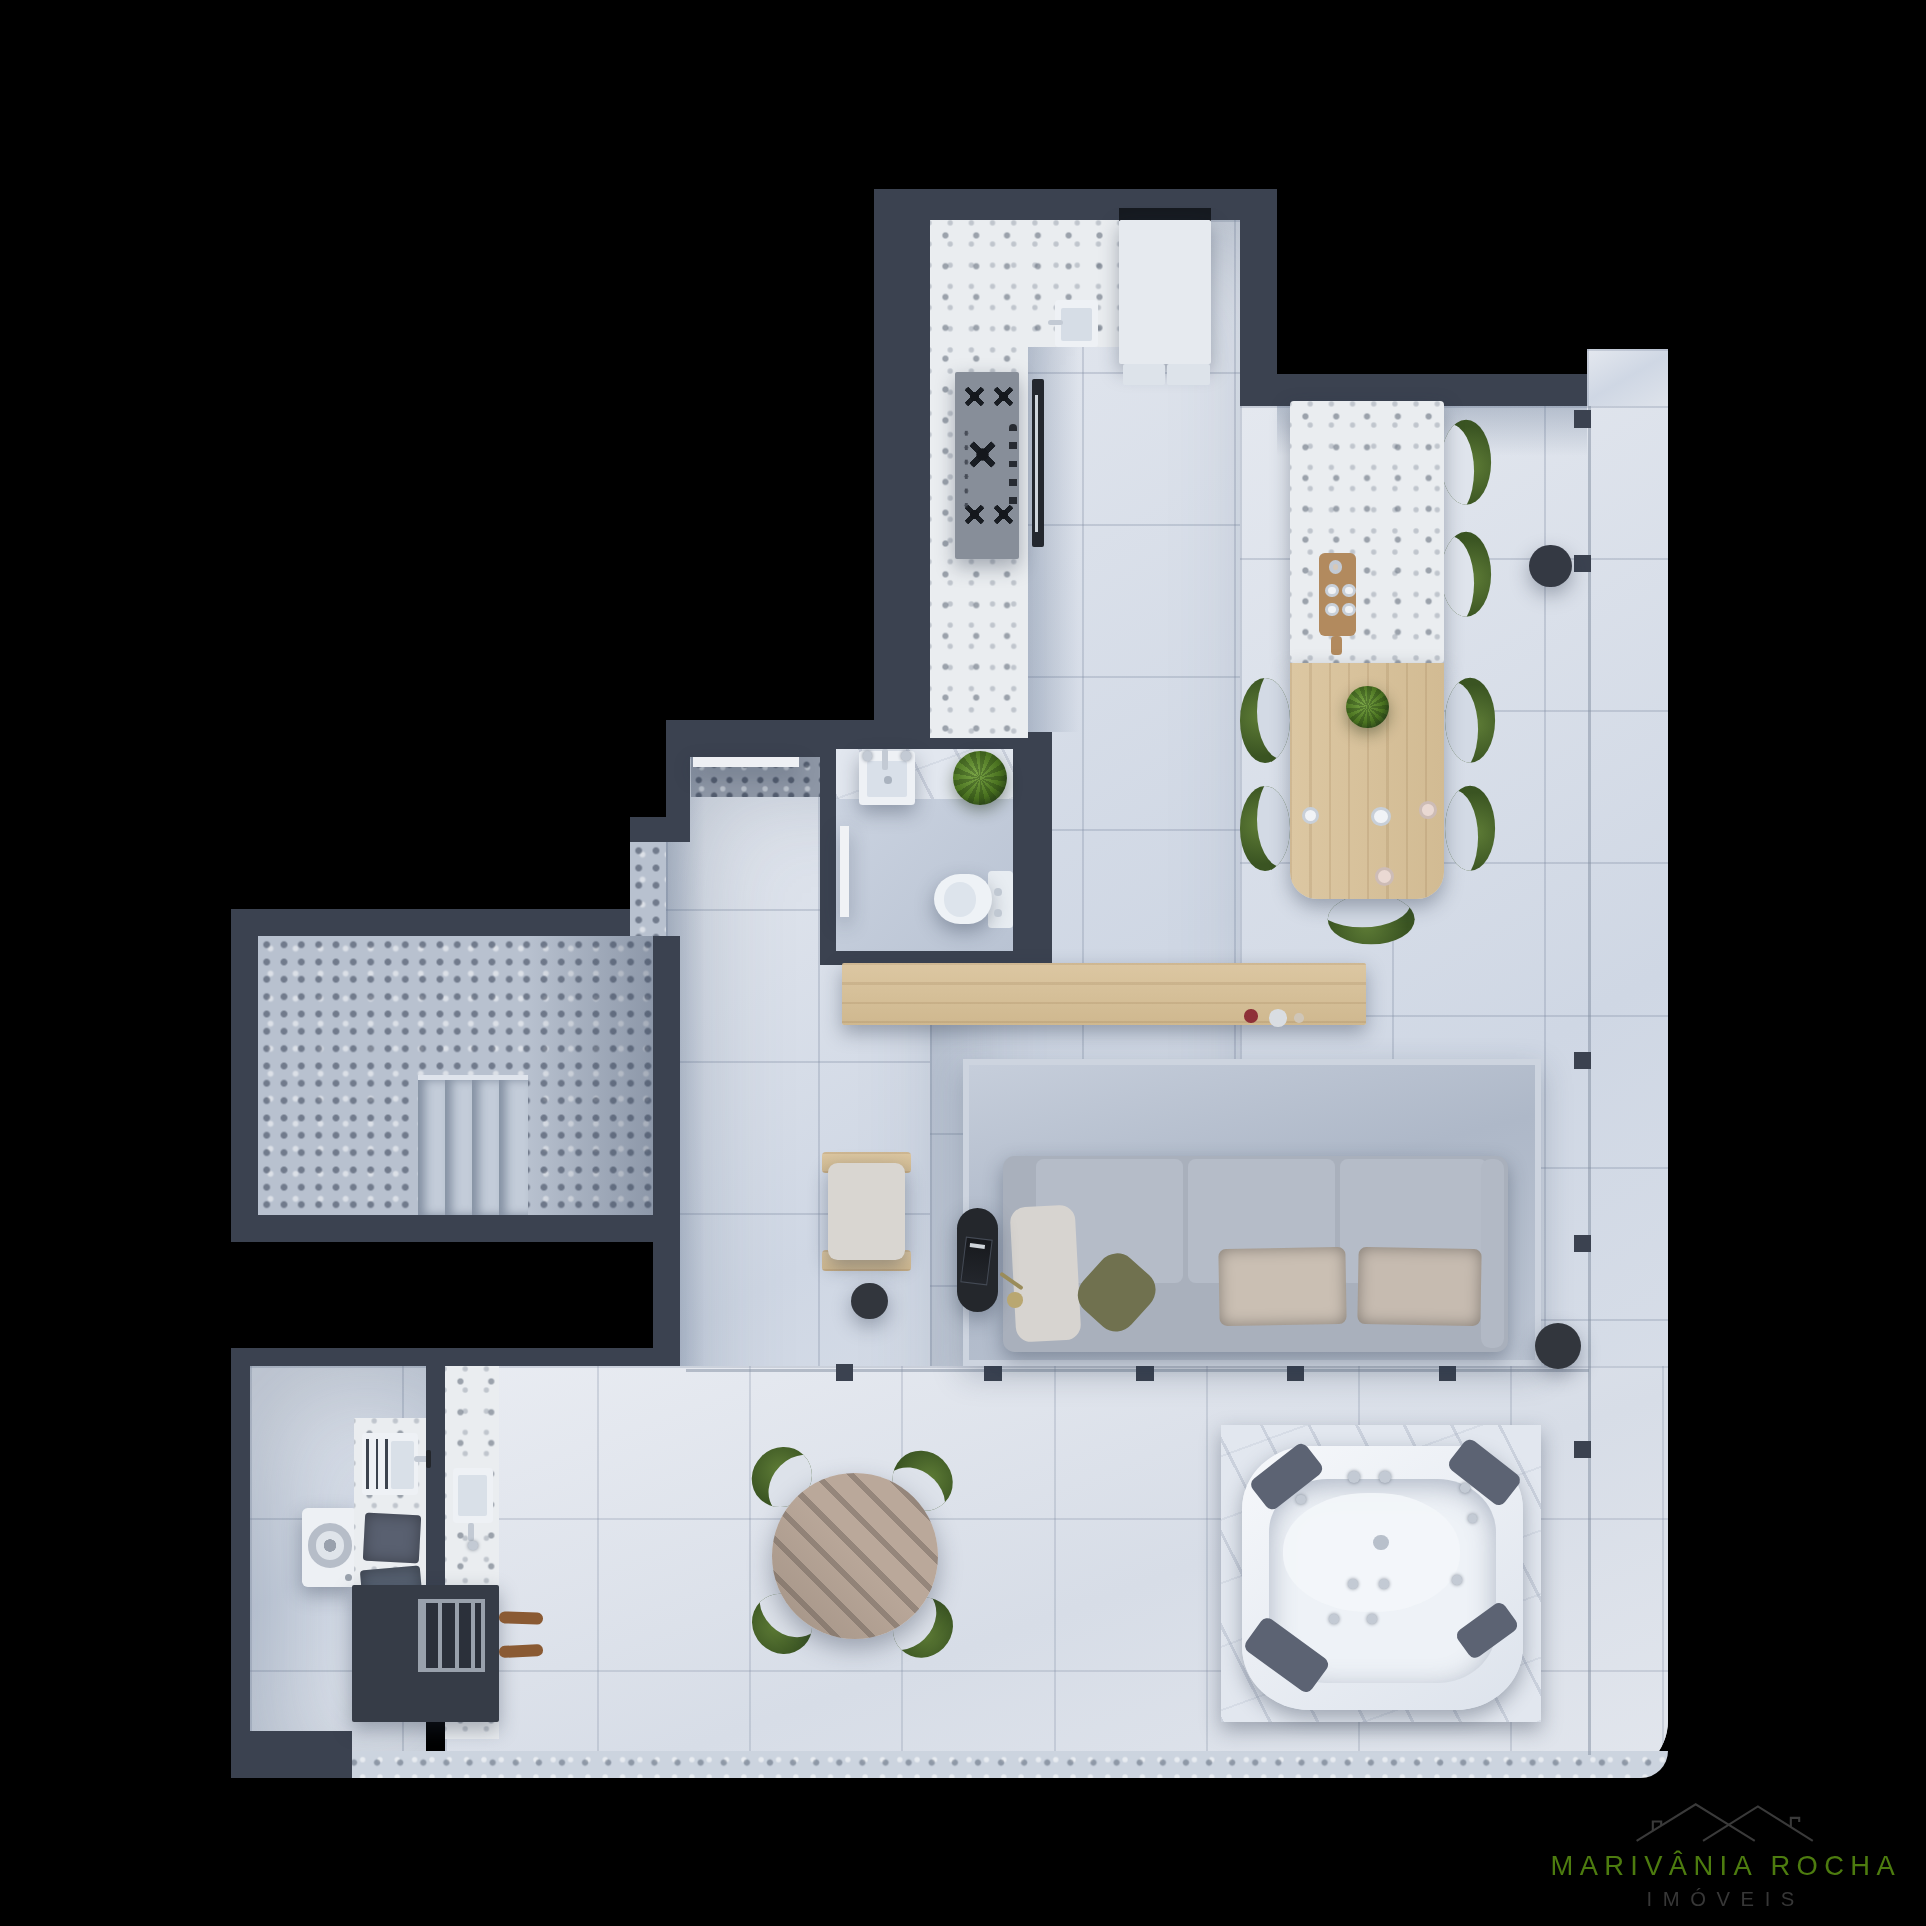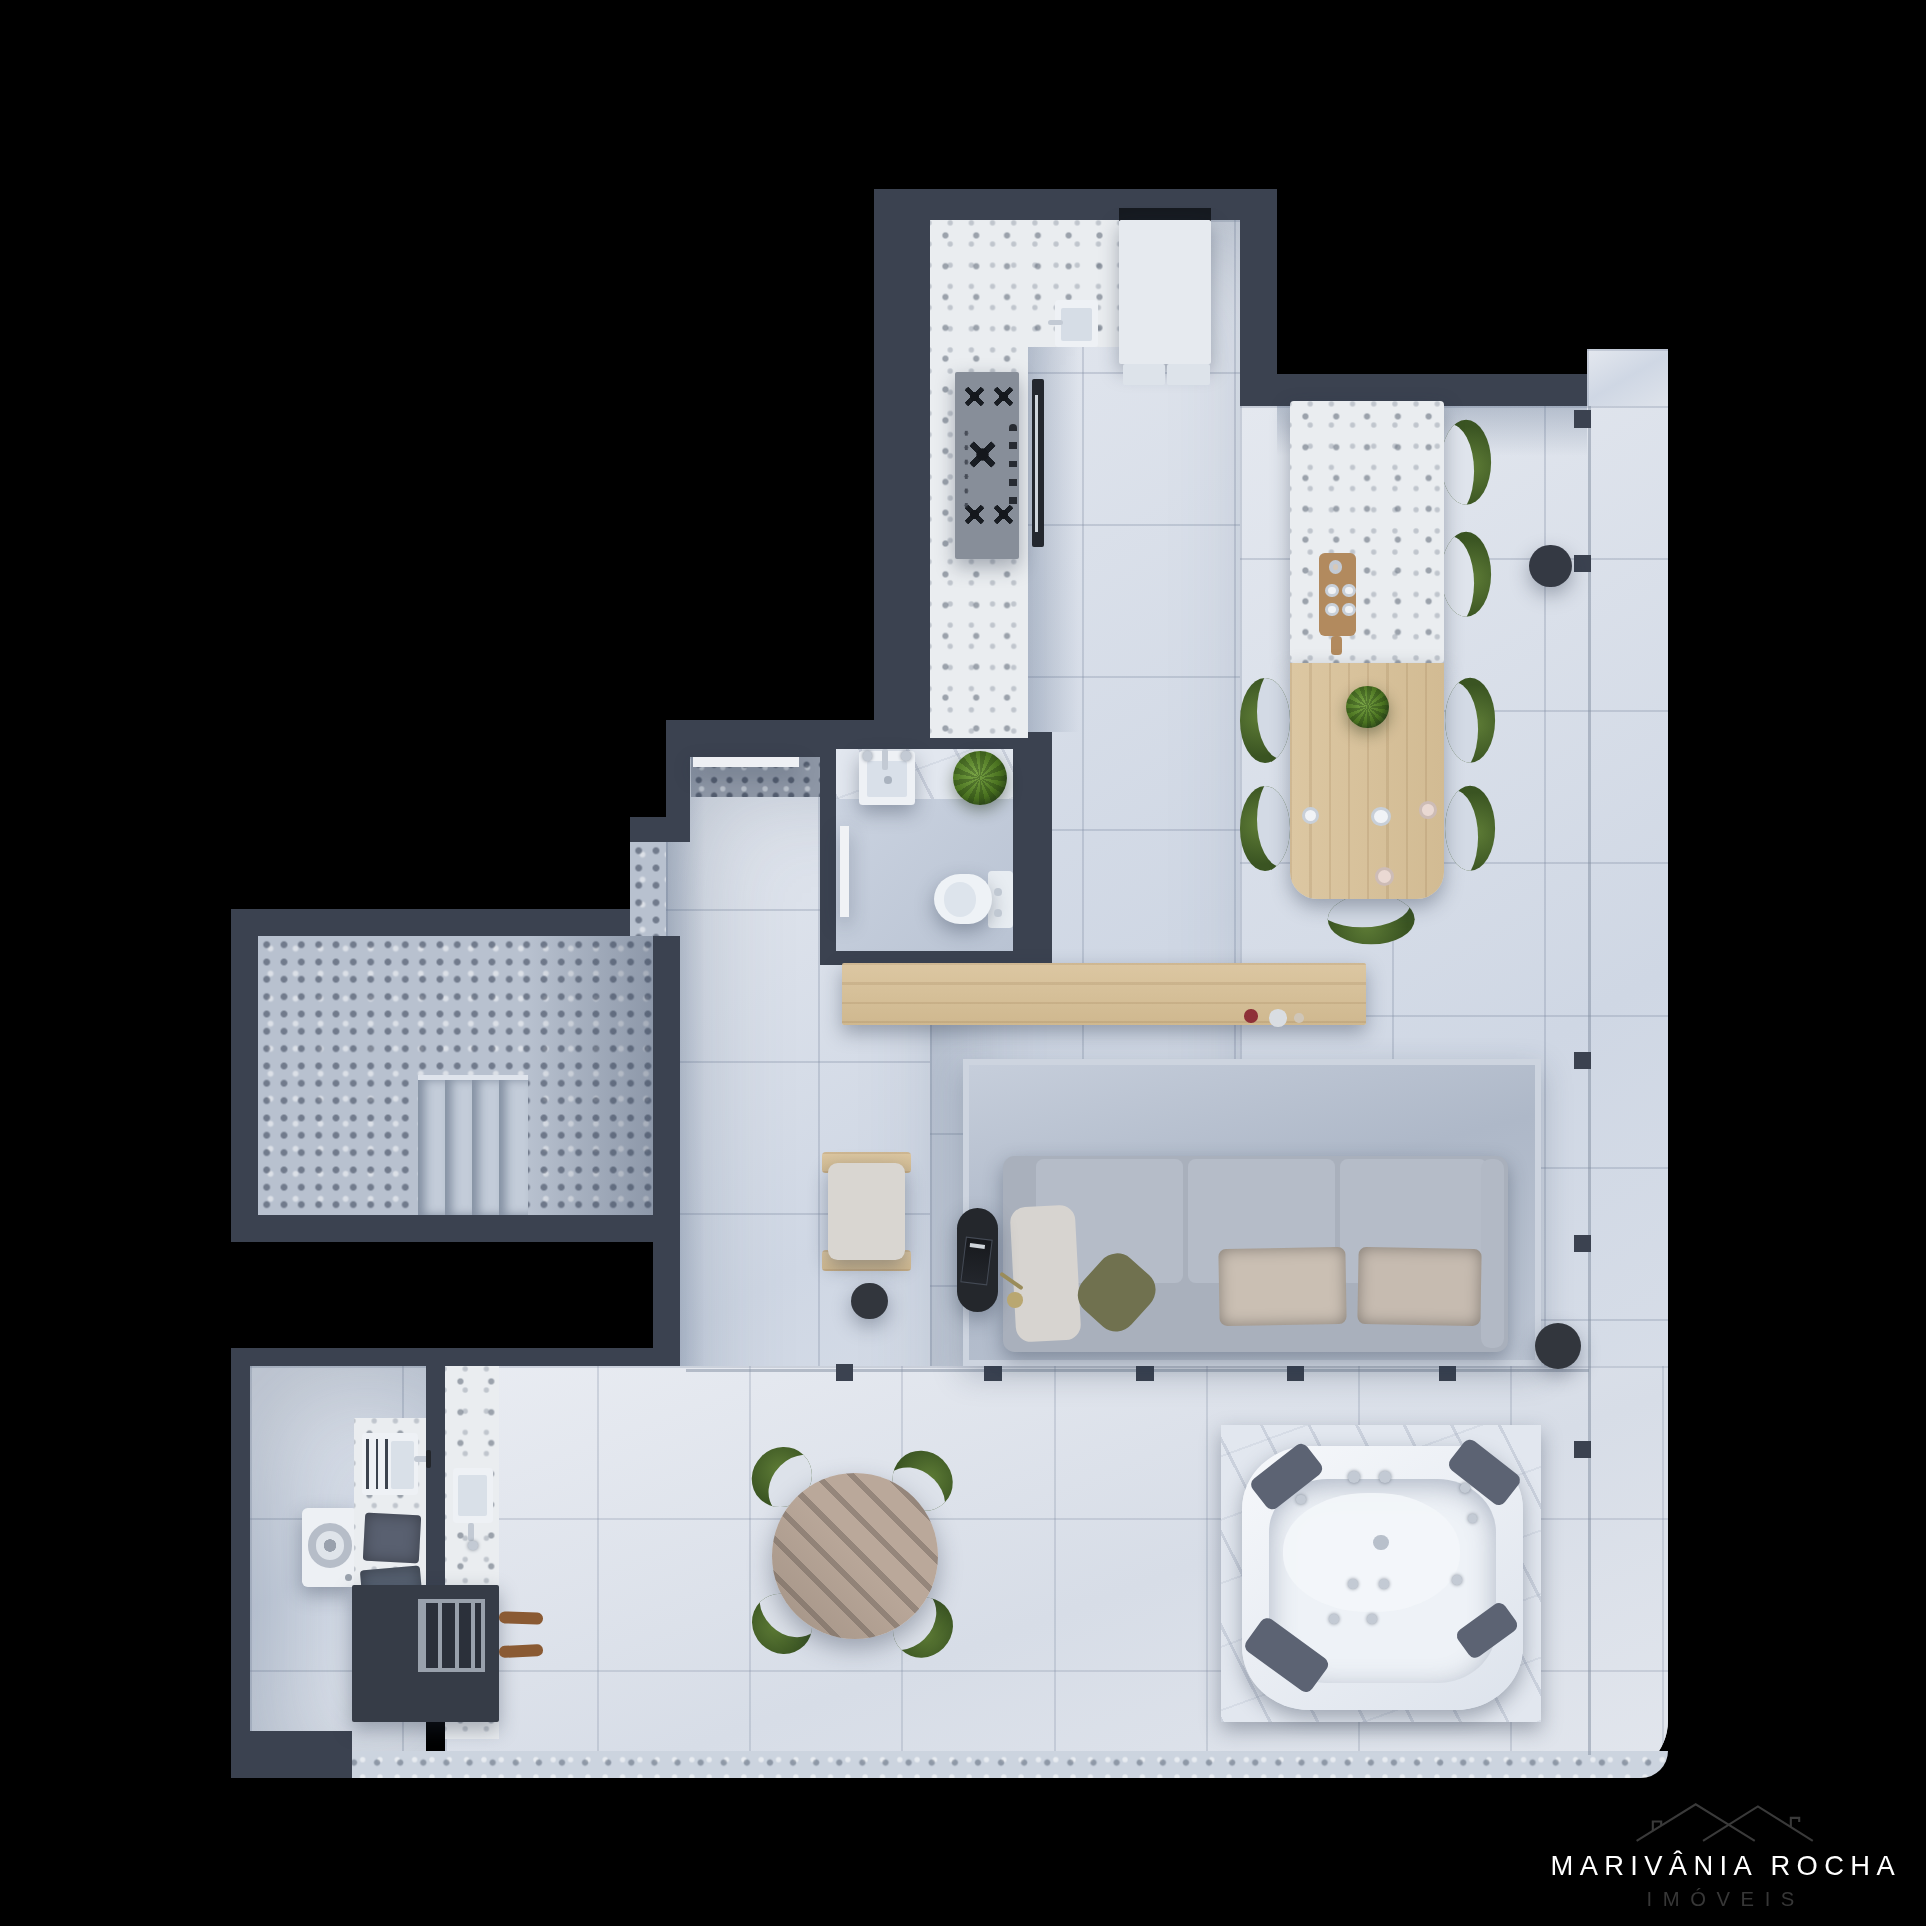--- a/index.html
+++ b/index.html
@@ -68,21 +68,21 @@
   .mag::after{content:"";position:absolute;left:15%;top:12%;width:60%;height:9%;background:#cfd4da;}
   .sh{box-shadow:0 .4vmin 1vmin rgba(35,45,65,.35);}
   .inset1{box-shadow:inset 0 .3vmin 1.4vmin rgba(90,105,130,.45);}
   .inset2{box-shadow:inset 0 0 .8vmin rgba(0,0,0,.35);}
   .step{background:#c3ccd9;box-shadow:inset .35vmin 0 .5vmin rgba(55,70,95,.45);}
   .knobs{background-image:repeating-linear-gradient(to bottom,#272b32 0,#272b32 .35vmin,transparent .35vmin,transparent .95vmin);border-radius:.2vmin;}
   .dots{background-image:radial-gradient(rgba(45,50,60,.7) 24%, transparent 28%);background-size:.55vmin .75vmin;}
   .shade{pointer-events:none;}
   .watermark{position:absolute;right:1.3%;bottom:.8%;text-align:center;z-index:60;}
   .wm-roof{width:9.5vmin;height:2.7vmin;display:block;margin:0 auto .2vmin;}
-  .wm-name{font-size:1.42vmin;letter-spacing:.33vmin;color:#ffffff;white-space:nowrap;}
+  .wm-name{font-size:1.42vmin;letter-spacing:.33vmin;color:#4d7c0f;white-space:nowrap;}
   .wm-sub{font-size:1.05vmin;letter-spacing:.55vmin;color:#373737;margin-top:.3vmin;}
 </style>
 </head>
 <body>
 
 <div class="viewport">
   <div class="stage" id="stage">
     <div class="el tile dark1" style="left: 48.3%; top: 11.4%; width: 16.1%; height: 80.9%;"></div>
       <div class="el tile" style="left: 64.4%; top: 21.1%; width: 22.2%; height: 71.2%; border-radius: 0px 0px 3vmin;"></div>
       <div class="el tile" style="left: 82.4%; top: 18.1%; width: 4.2%; height: 3%;"></div>

